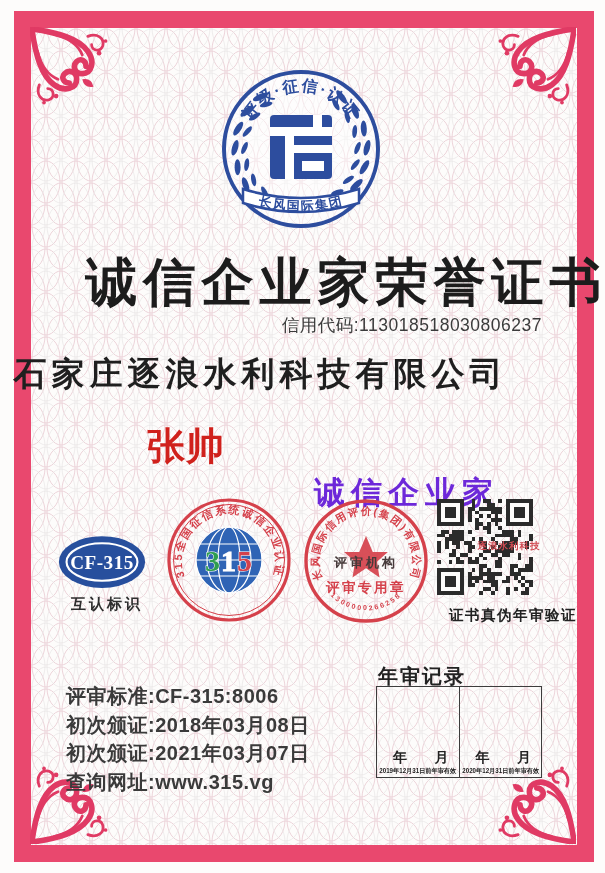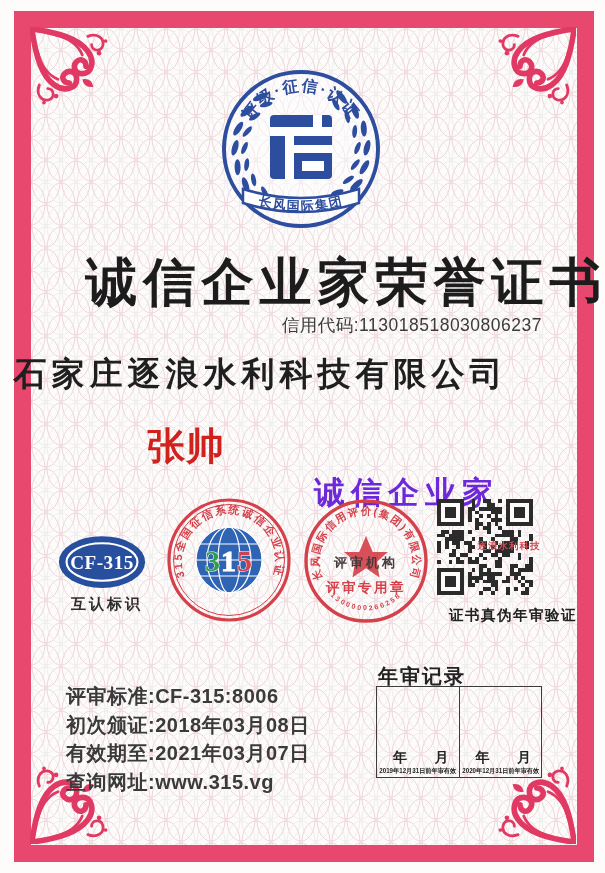--- a/index.html
+++ b/index.html
@@ -426,21 +426,21 @@
       <rect x="0" y="18" width="7" height="7" fill="#2b2b2b" shape-rendering="crispEdges"></rect>
       <rect x="1" y="19" width="5" height="5" fill="#fdfcfb" shape-rendering="crispEdges"></rect>
       <rect x="2" y="20" width="3" height="3" fill="#2b2b2b" shape-rendering="crispEdges"></rect>
     </svg>
   <div class="qr-overlay">逐浪水利科技</div>
   <div class="cap-qr">证书真伪年审验证</div>
 
   <div class="details">
     <div class="dline">评审标准:CF-315:8006</div>
     <div class="dline">初次颁证:2018年03月08日</div>
-    <div class="dline">有效期至:2021年03月07日</div>
+    <div class="dline">初次颁证:2021年03月07日</div>
     <div class="dline">查询网址:www.315.vg</div>
   </div>
 
   <div class="review-label">年审记录</div>
   <div class="review-table">
     <div class="review-cell">
       <div class="ym-row">
         <span>年</span>
         <span>月</span>
       </div>

